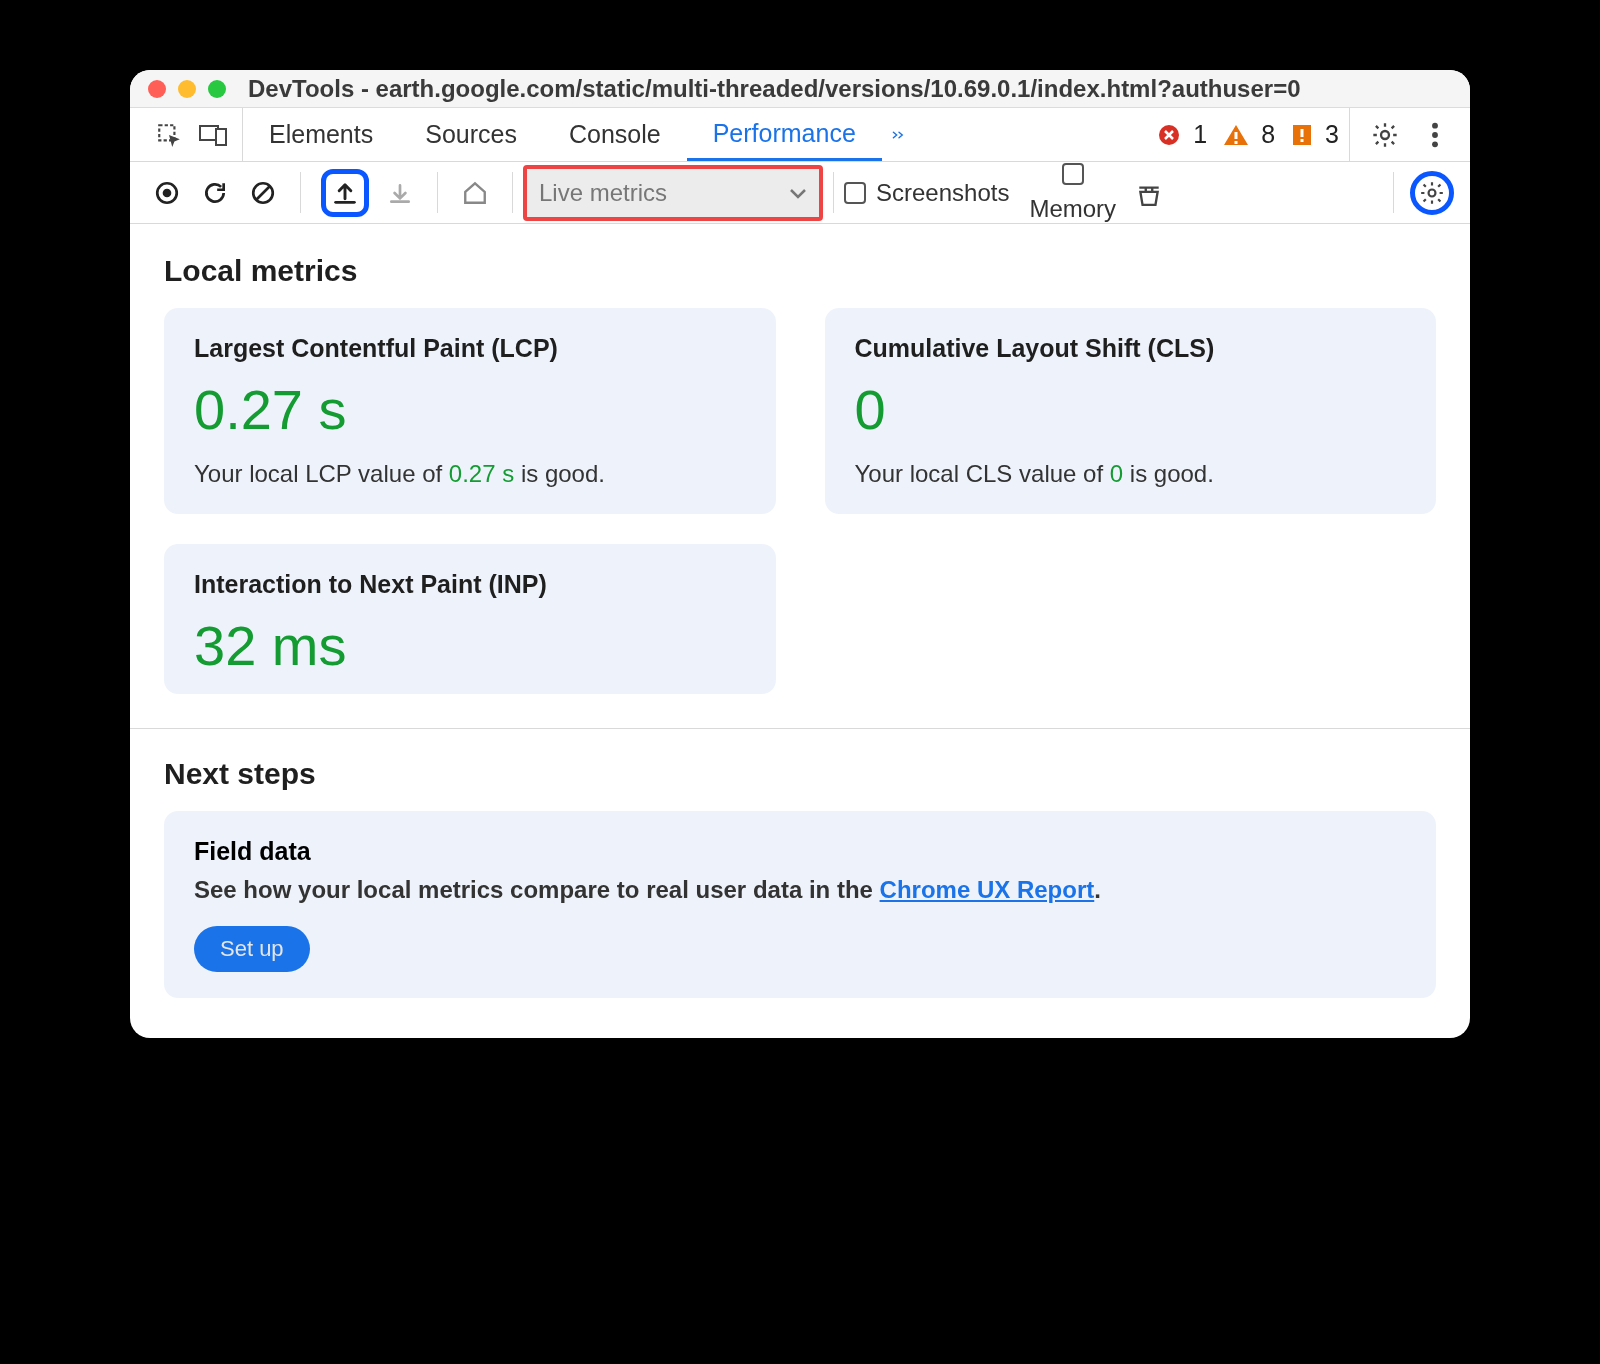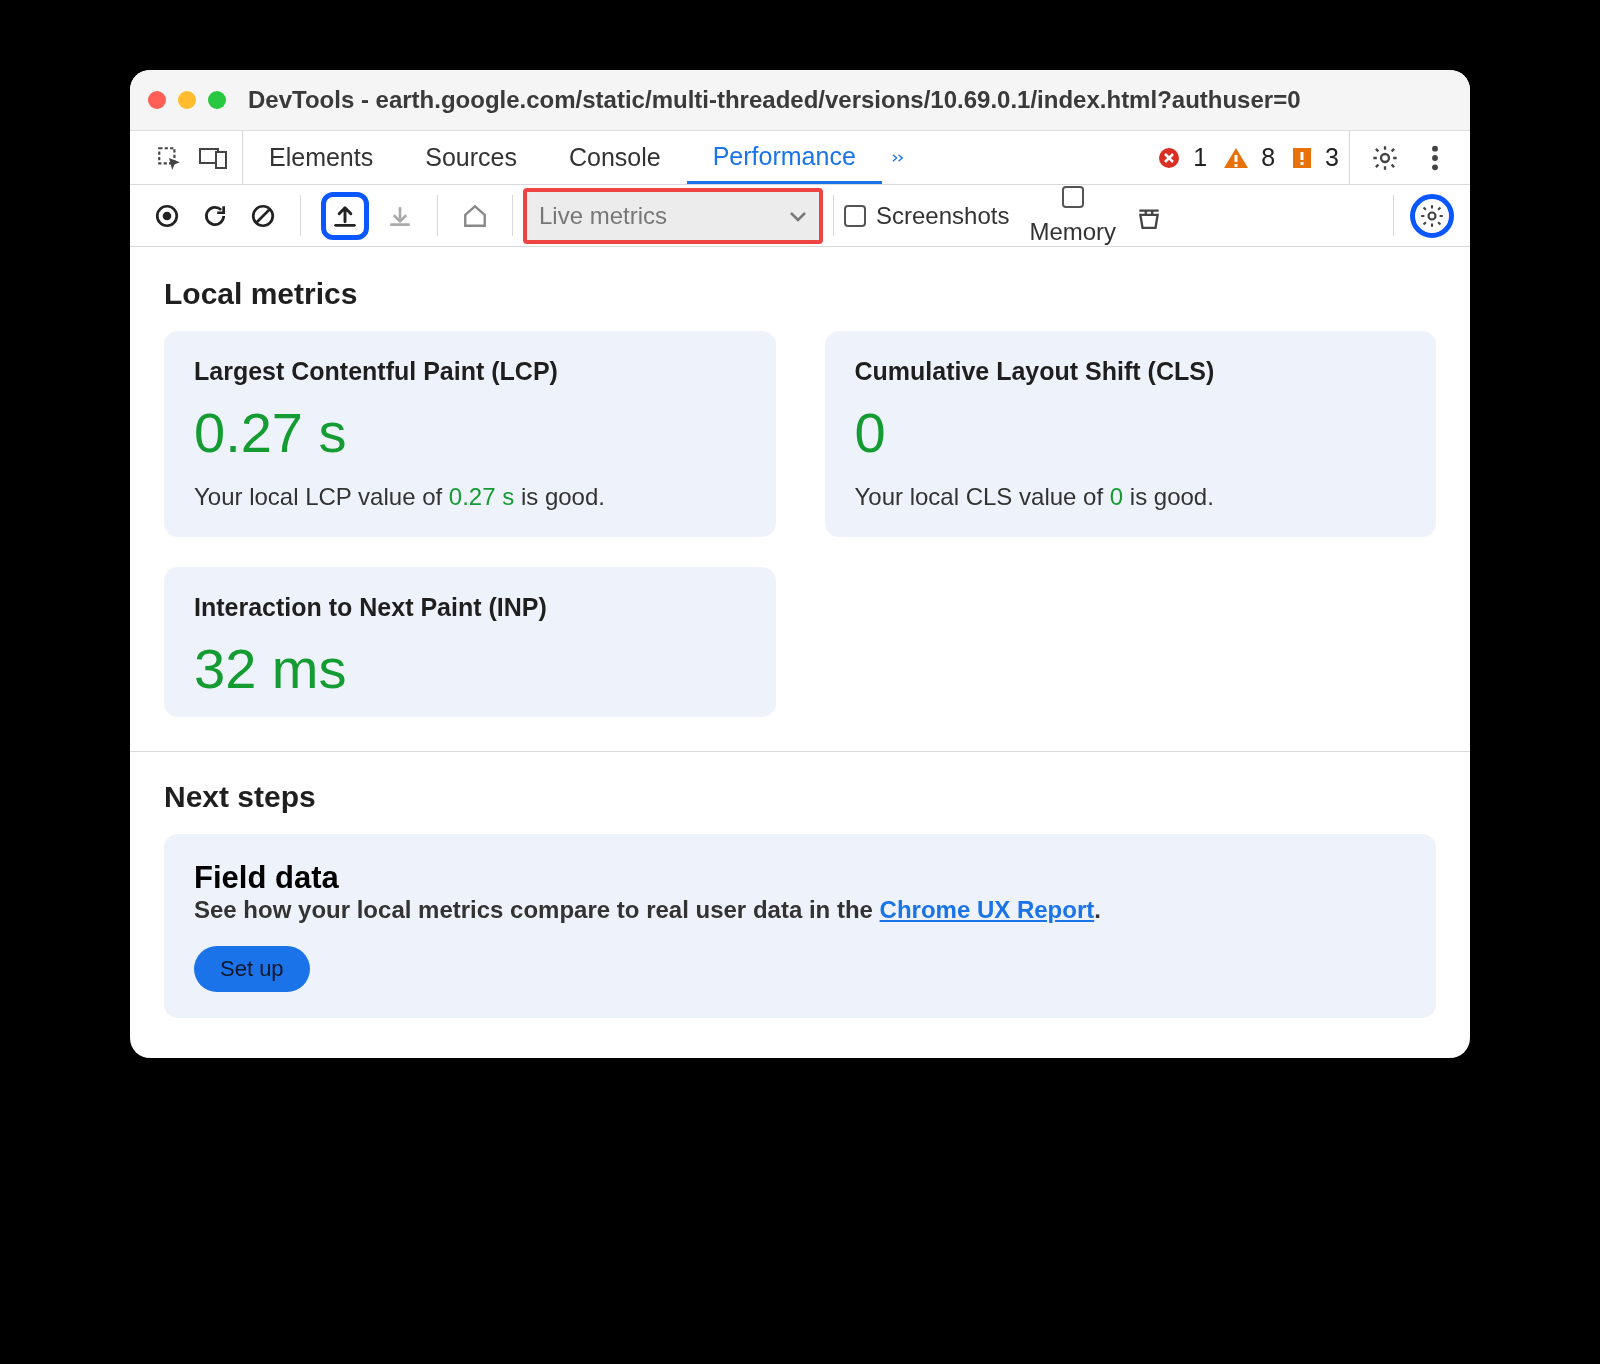--- a/index.html
+++ b/index.html
@@ -14,21 +14,21 @@
   }
   .window {
     width: 1340px;
     background: #fff;
     border-radius: 20px;
     box-shadow: 0 30px 80px rgba(0,0,0,.6);
     overflow: hidden;
   }
   
   .titlebar {
-    height: 61px;
+    height: 38px;
     display: flex;
     align-items: center;
     padding: 0 18px;
     background: #f5f5f5;
     border-bottom: 1px solid #dcdcdc;
     gap: 12px;
   }
   .traffic { display: flex; gap: 12px; }
   .dot { width: 18px; height: 18px; border-radius: 50%; }
   .dot.red { background:#ff5f57; }
@@ -76,26 +76,26 @@
   .metrics-grid { display:grid; grid-template-columns:1fr 1fr; gap:30px 49px; }
   .card {
     background:#eef3fb; border-radius:14px; padding:26px 30px;
   }
   .metric-title { font-size:25px; font-weight:700; color:#1f1f1f; margin-bottom:14px; }
   .metric-value { font-size:56px; font-weight:500; color:#149c33; margin-bottom:18px; }
   .metric-desc { font-size:24px; color:#333; }
   .metric-desc .good { color:#149c33; font-weight:500; }
   .divider { height:1px; background:#d9d9d9; margin:34px -34px 28px; }
   .field-card { background:#eef3fb; border-radius:14px; padding:26px 30px; }
-  .field-title { font-size:31px; font-weight:700; }
+  .field-title { font-size:25px; font-weight:700; margin-bottom:10px; }
   .field-desc { font-size:24px; color:#333; margin-bottom:22px;font-weight:bold; }
   .link { color:#1a73e8; text-decoration:underline; cursor:pointer; }
   .pill-btn {
     display:inline-flex; align-items:center; justify-content:center;
-    background:#1a73e8; color:#0f172a; font-size:22px; font-weight:500;
+    background:#1a73e8; color:#e5e5e5; font-size:22px; font-weight:500;
     padding:10px 26px; border-radius:999px; cursor:pointer;
   }
   svg { display:block; }
 </style>
 </head>
 <body>
 
 <div class="window">
 
   <div class="titlebar">

